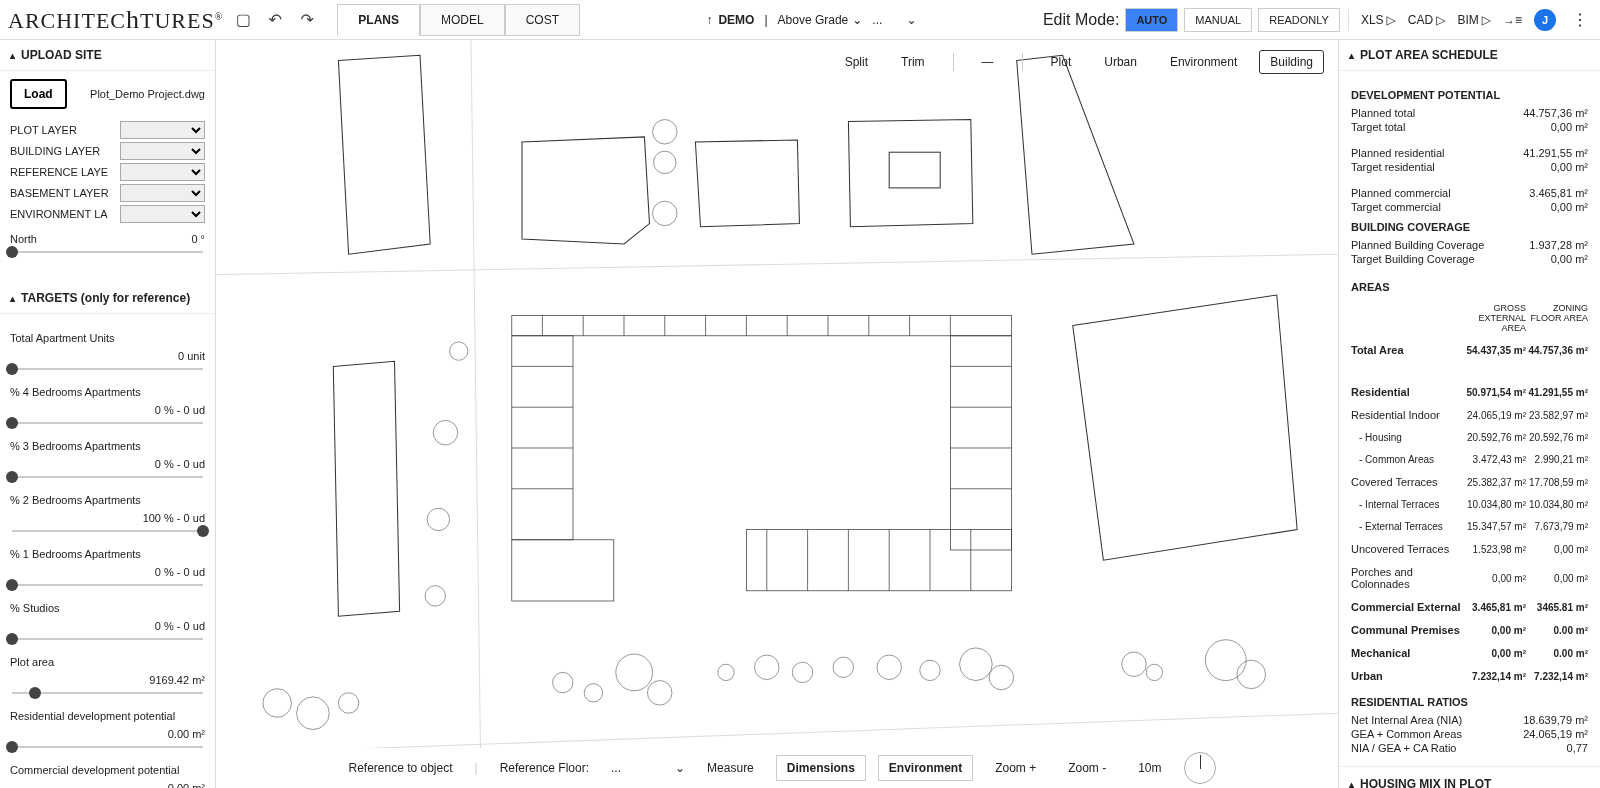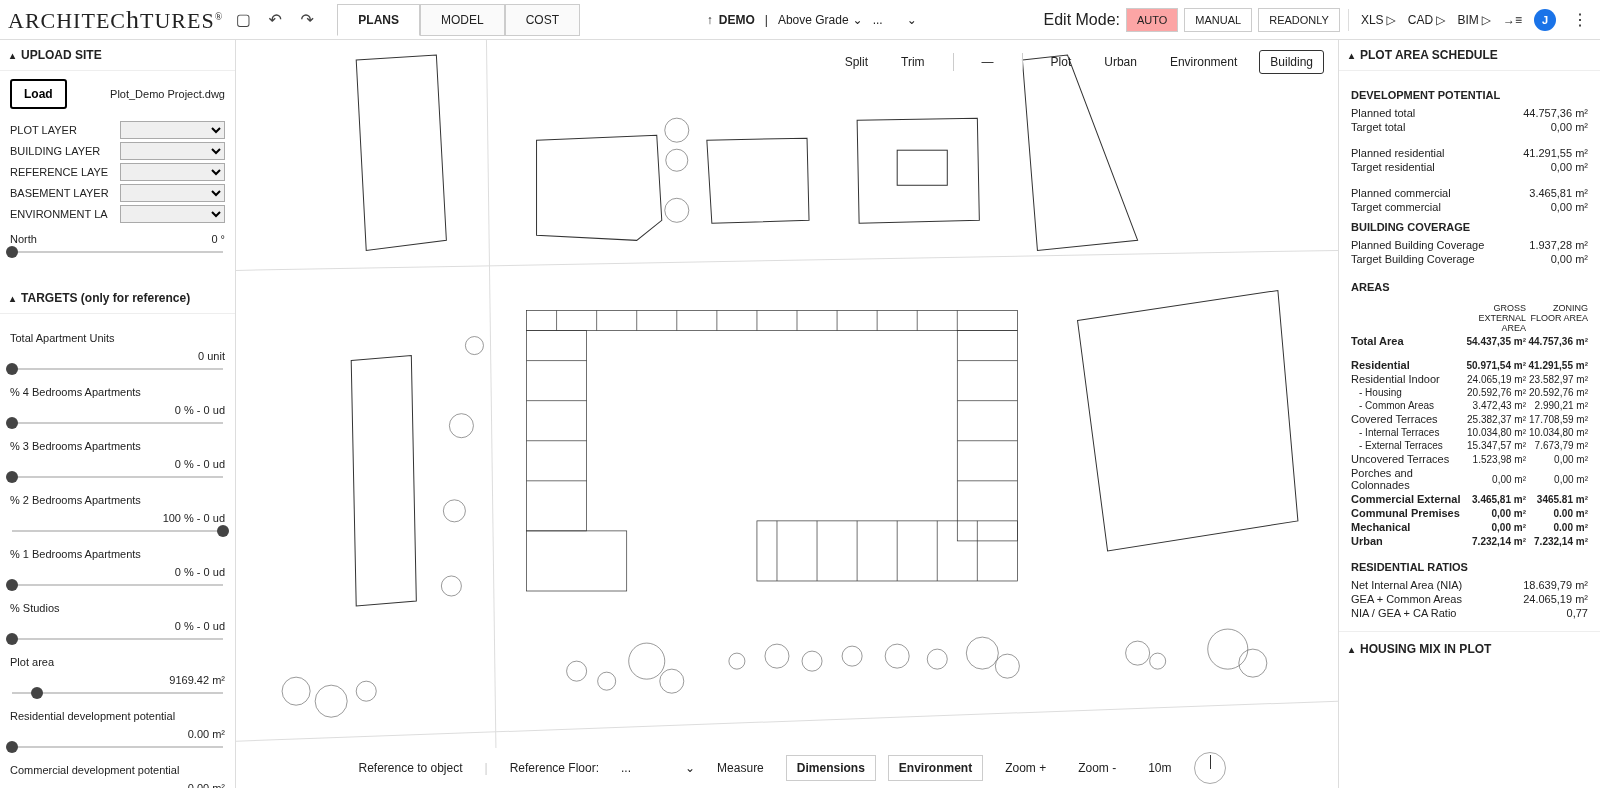--- a/index.html
+++ b/index.html
@@ -10,28 +10,28 @@
 .icon-btn { width: 24px; height: 24px; display: flex; align-items: center; justify-content: center; cursor: pointer; font-size: 16px; color: #444; }
 .tabs { display: flex; gap: 0; margin-left: 10px; }
 .tab { padding: 8px 20px; border: 1px solid #ccc; background: #fafafa; cursor: pointer; font-size: 12px; }
 .tab.active { background: #fff; font-weight: bold; border-bottom-color: #fff; }
 .topcenter { flex: 1; display: flex; align-items: center; justify-content: center; gap: 10px; }
 .demo-btn { display: flex; align-items: center; gap: 6px; font-weight: bold; font-size: 12px; }
 .drop { display: flex; align-items: center; gap: 4px; cursor: pointer; }
 .editmode { display: flex; align-items: center; gap: 6px; }
 .editmode-label { font-size: 16px; }
 .mode-btn { padding: 5px 10px; border: 1px solid #ccc; font-size: 11px; cursor: pointer; background: #fff; }
-.mode-btn.active { font-weight: normal; background: #fca5a5; }
+.mode-btn.active { font-weight: bold; background: #3b82f6; }
 .export-group { display: flex; align-items: center; gap: 12px; padding-left: 12px; border-left: 1px solid #ddd; }
 .export-item { display: flex; align-items: center; gap: 3px; font-size: 12px; cursor: pointer; }
 .avatar { width: 22px; height: 22px; border-radius: 50%; background: #1a73e8; color: #fff; display: flex; align-items: center; justify-content: center; font-size: 11px; font-weight: bold; }
 .vdots { font-size: 16px; cursor: pointer; padding: 0 4px; }
 
 .layout { display: flex; height: 748px; }
-.left-panel { width: 236px; border-right: 1px solid #ddd; overflow-y: auto; background: #fff; }
+.left-panel { width: 216px; border-right: 1px solid #ddd; overflow-y: auto; background: #fff; }
 .panel-header { display: flex; align-items: center; gap: 6px; padding: 8px 10px; font-weight: bold; font-size: 12px; border-bottom: 1px solid #eee; cursor: pointer; }
 .panel-header::before { content: "▴"; font-size: 10px; }
 .panel-body { padding: 8px 10px 14px; }
 .load-row { display: flex; align-items: center; justify-content: space-between; margin-bottom: 12px; }
 .load-btn { padding: 6px 12px; border: 2px solid #000; background: #fff; font-weight: bold; font-size: 12px; cursor: pointer; border-radius: 3px; }
 .filename { font-size: 11px; text-align: right; }
 .layer-row { display: flex; align-items: center; justify-content: space-between; margin: 3px 0; }
 .layer-label { font-size: 11px; flex: 0 0 110px; }
 .layer-select { flex: 1; border: 1px solid #aaa; height: 18px; font-size: 11px; }
 .slider-block { margin: 10px 0 16px; }
@@ -56,21 +56,21 @@
 .compass::after { content: ""; position: absolute; left: 50%; top: 2px; width: 1px; height: 14px; background: #333; }
 
 .right-panel { width: 262px; border-left: 1px solid #ddd; overflow-y: auto; background: #fff; font-size: 11px; }
 .rp-body { padding: 10px 12px; }
 .rp-section-title { font-weight: bold; font-size: 11px; margin: 8px 0 6px; }
 .rp-row { display: flex; justify-content: space-between; margin: 2px 0; }
 .m2::after { content: " m²"; }
 .areas-header { display: flex; font-size: 9px; text-align: right; margin-top: 10px; }
 .ah-spacer { flex: 1; }
 .ah-col { width: 62px; padding-left: 4px; }
-.area-row { display: flex; align-items: center; margin: 2px 0; }
+.area-row { display: flex; align-items: center; margin: 11px 0; }
 .ar-label { flex: 1; font-size: 11px; }
 .ar-label.indent { padding-left: 8px; font-size: 10px; }
 .ar-val { width: 62px; text-align: right; font-size: 10px; }
 .ar-val::after { content: " m²"; }
 .area-row.bold .ar-label, .area-row.bold .ar-val { font-weight: bold; }
 .collapsed-header { display: flex; align-items: center; gap: 6px; padding: 10px; font-weight: bold; font-size: 12px; border-top: 1px solid #eee; cursor: pointer; }
 .collapsed-header::before { content: "▴"; font-size: 10px; }
 </style>
 </head>
 <body>

